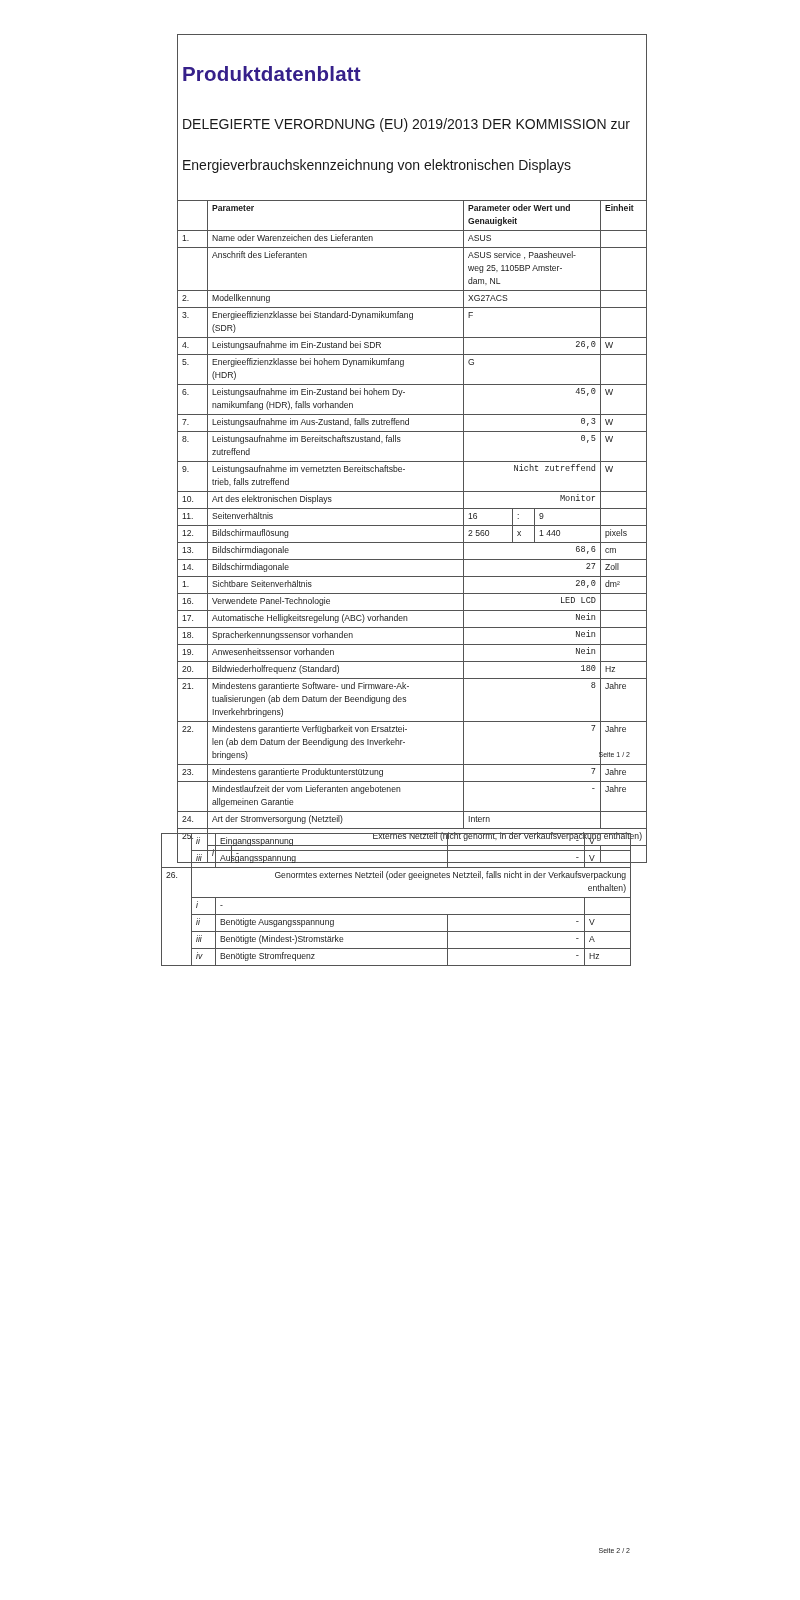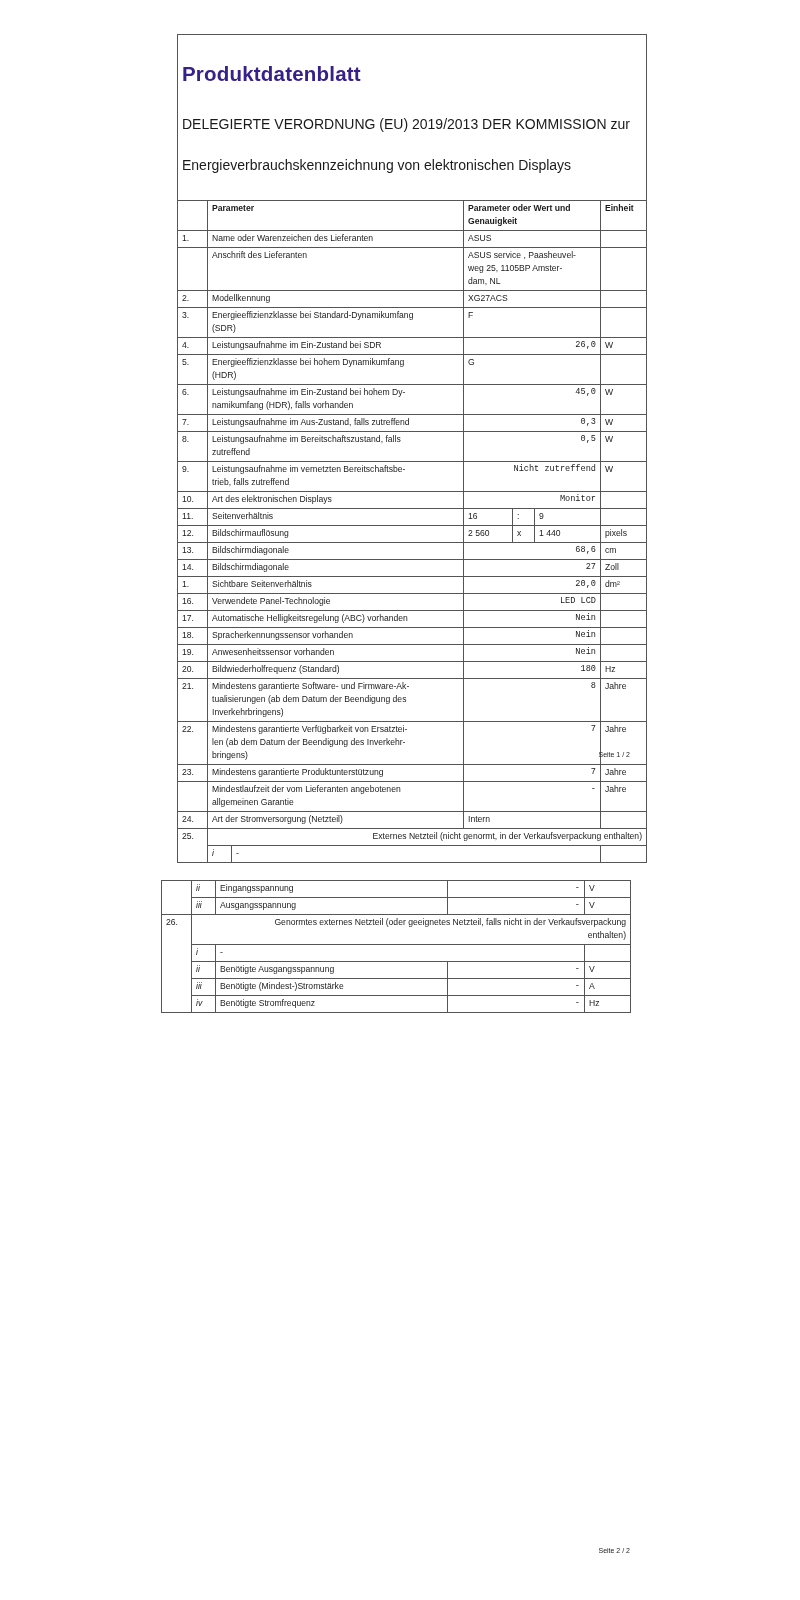--- a/index.html
+++ b/index.html
@@ -4,21 +4,21 @@
 <style>
   html, body { margin:0; padding:0; }
   body {
     width:800px; height:1600px; position:relative;
     background:#ffffff; color:#1a1a1a;
     font-family:"Liberation Sans", sans-serif;
     -webkit-font-smoothing:antialiased;
   }
   .page-block { position:absolute; left:161px; width:469px; }
   #page1 { top:34px;padding-left:16px; }
-  #page2 { top:880px; }
+  #page2 { top:833px; }
 
   table.sheet {
     border-collapse:collapse; table-layout:fixed;
     width:469px; font-size:8.6px; line-height:13px;
   }
   table.sheet td {
     border:1px solid #555555;
     padding:1px 4px 2px 4px;
     vertical-align:top;
     white-space:pre-wrap;

